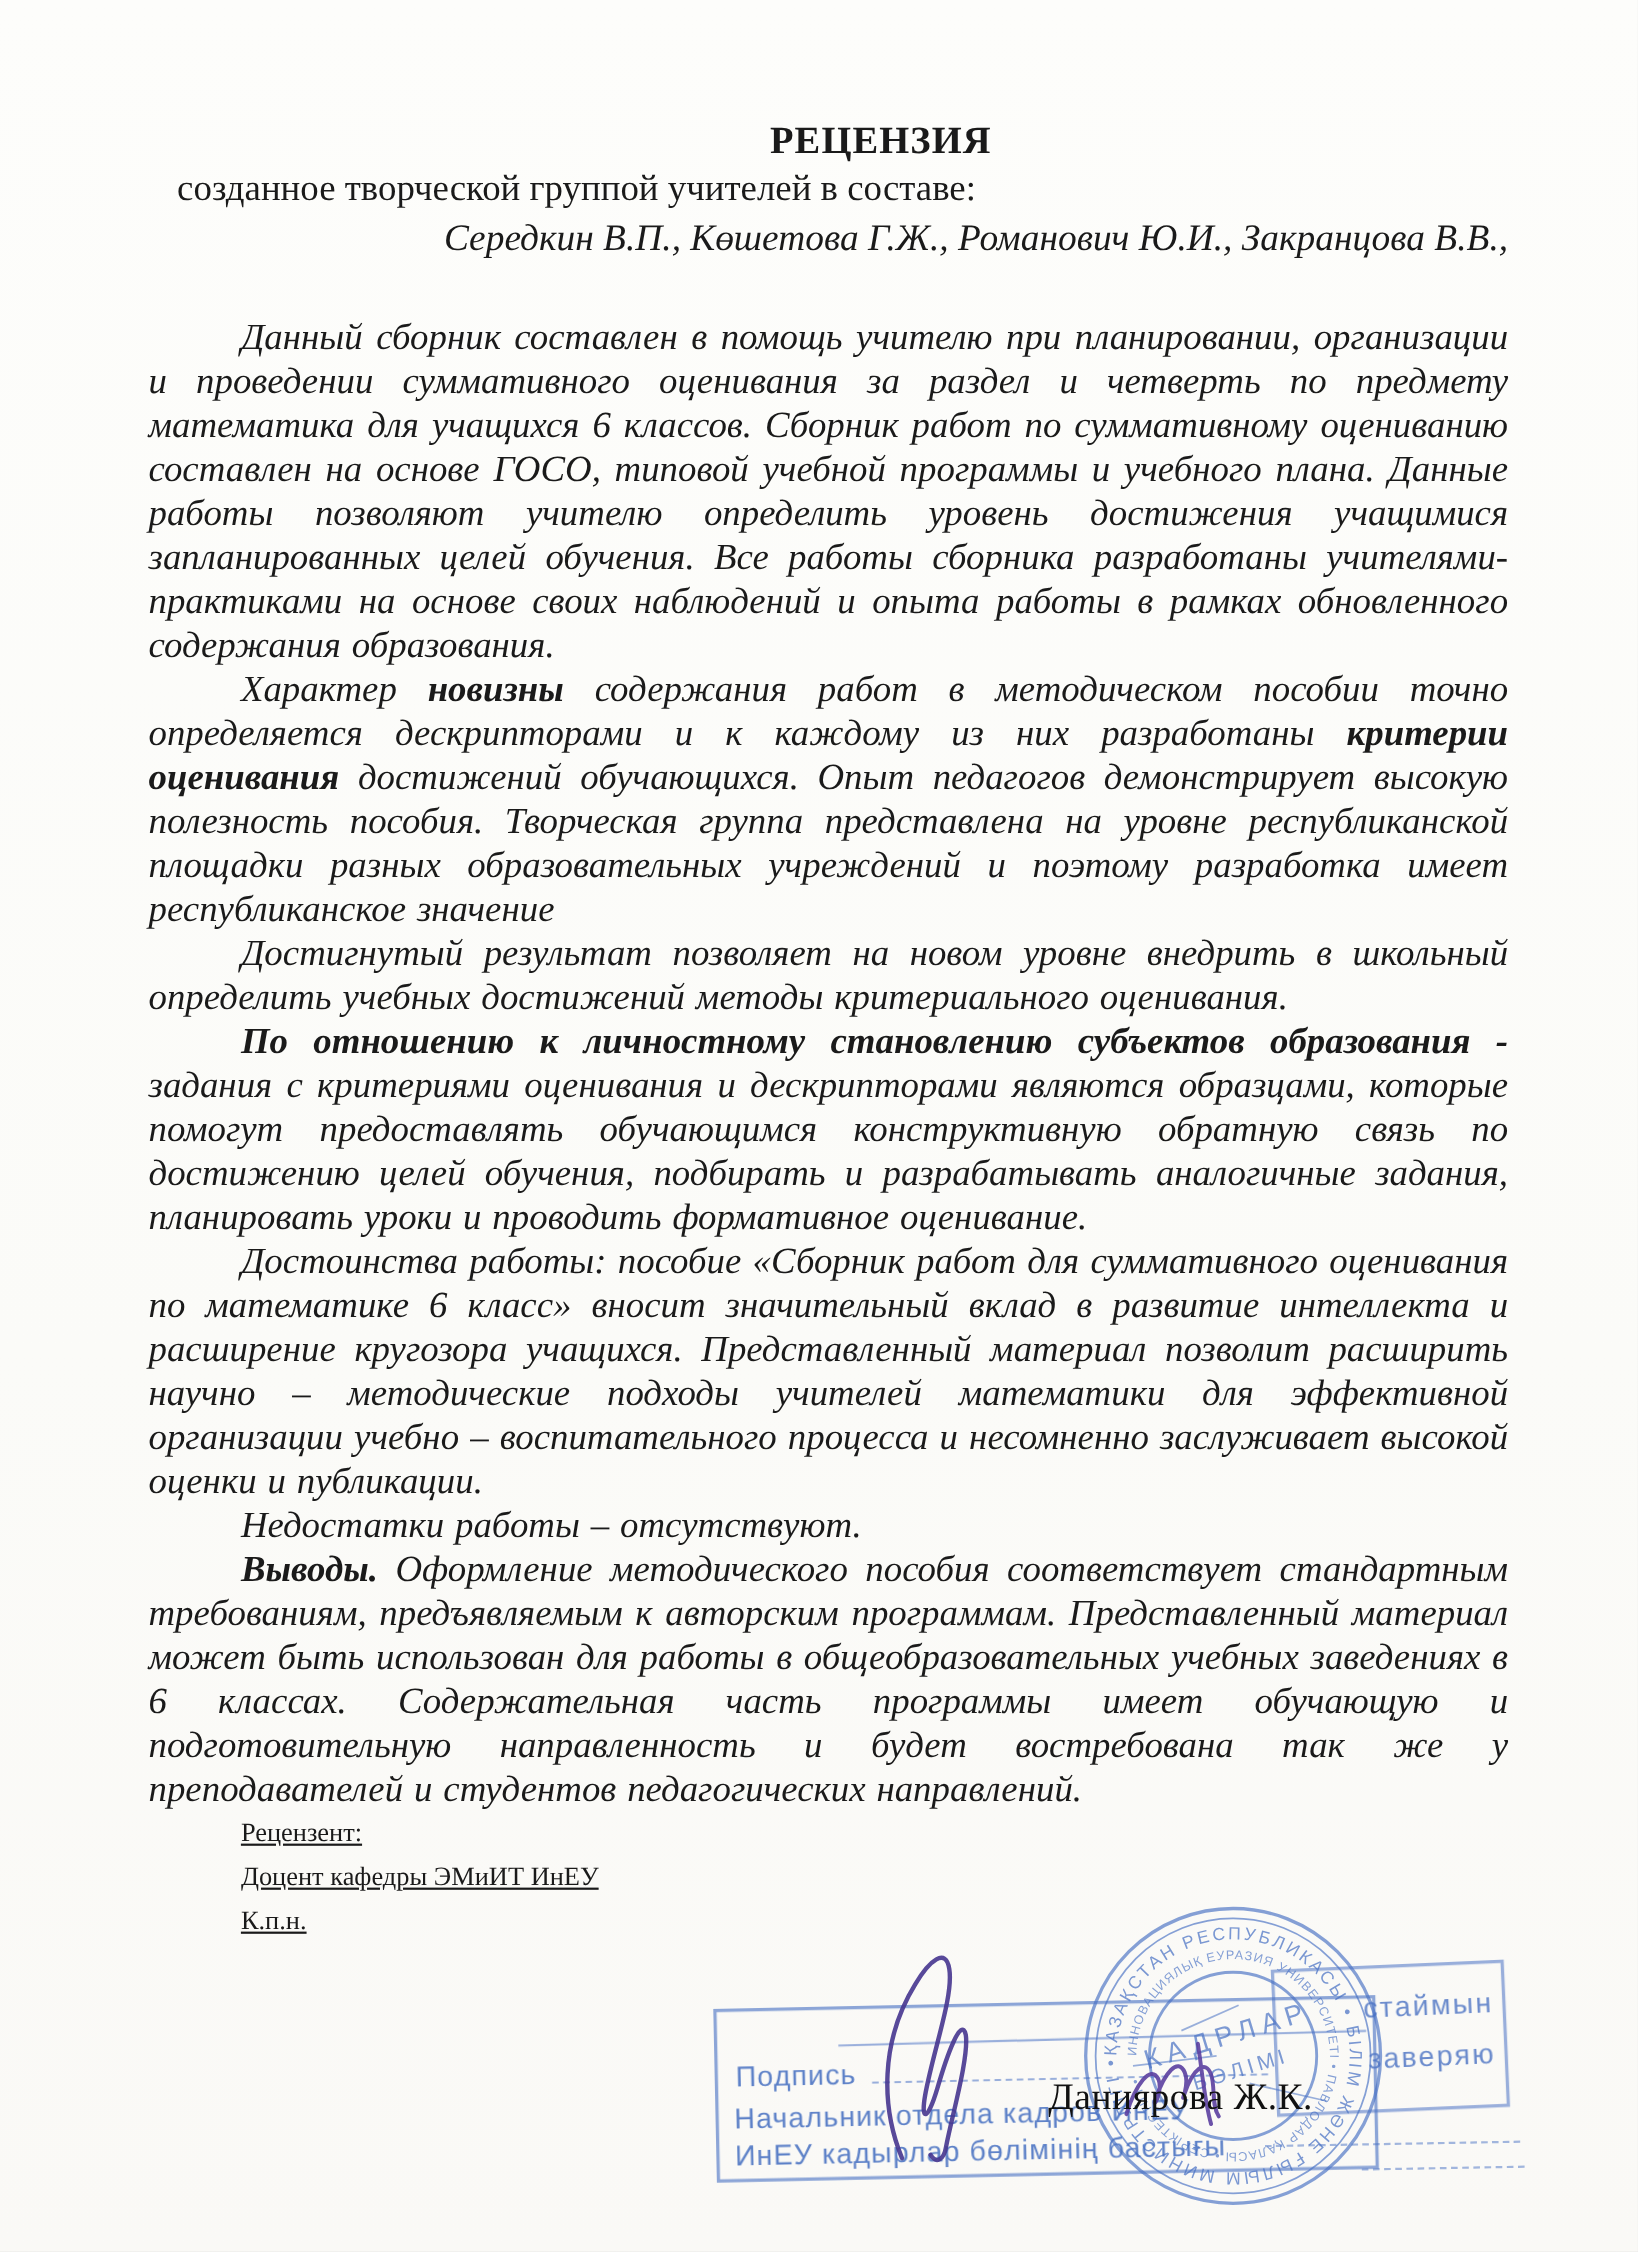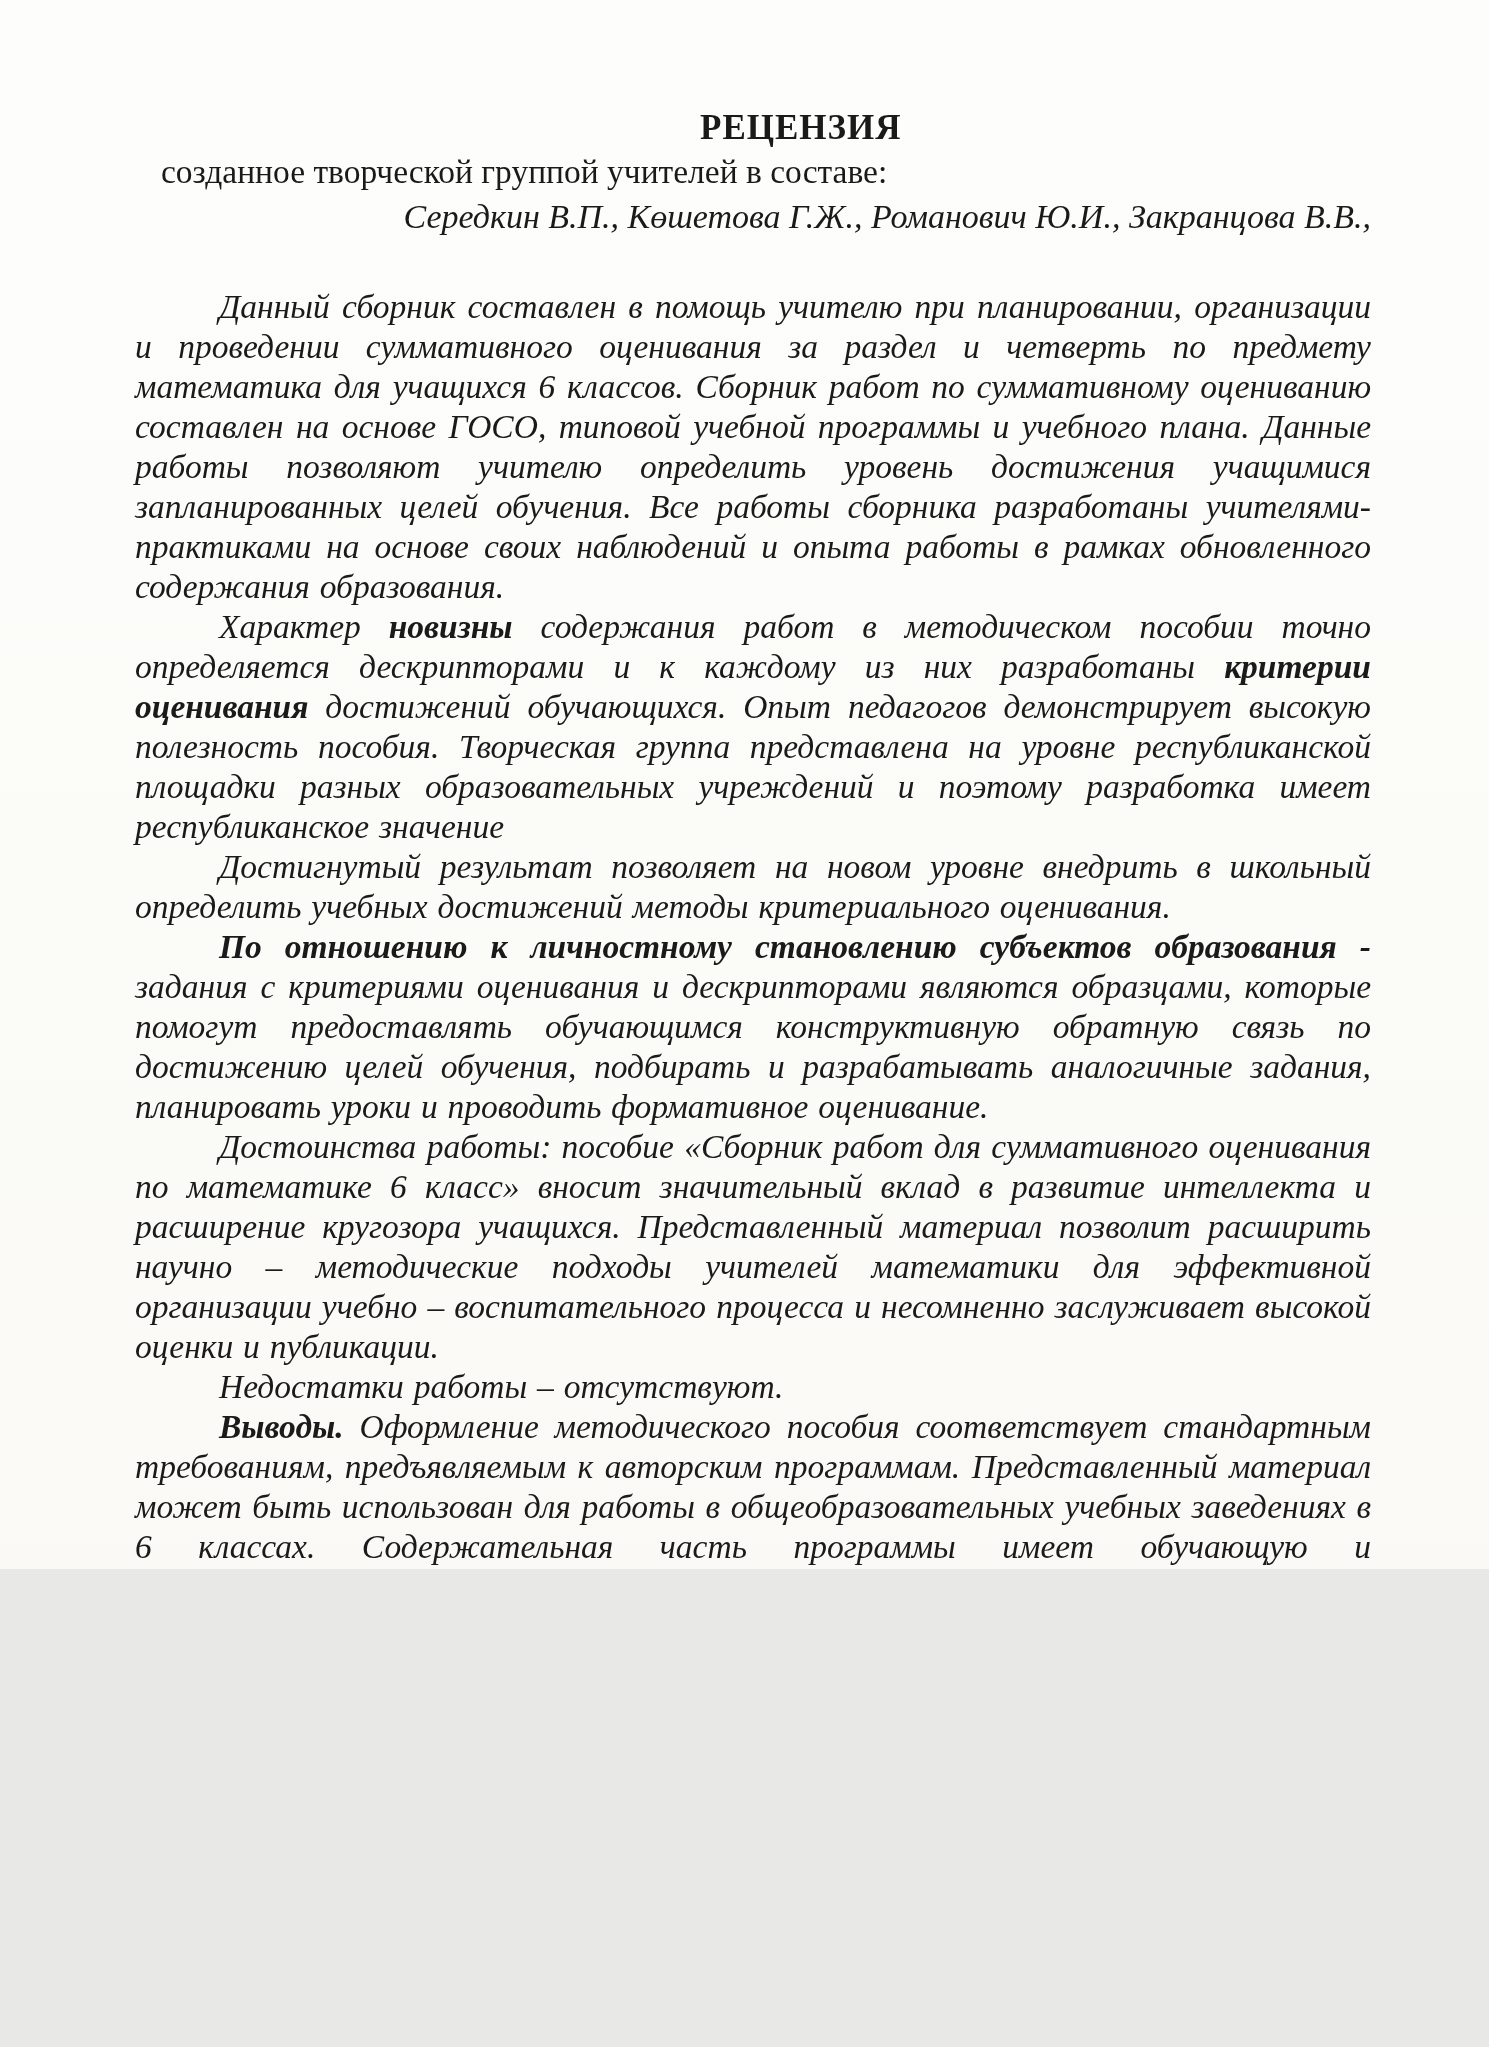--- a/index.html
+++ b/index.html
@@ -1,17 +1,17 @@
 <!DOCTYPE html>
 <html><head>
 <meta charset="utf-8">
 <style>
   html,body{margin:0;padding:0;background:#e8e8e6;}
   .page{
-    position:relative;width:1489px;height:1569px;margin:0 auto;
+    position:relative;width:1489px;height:2047px;margin:0 auto;
     background:linear-gradient(180deg,#fdfdfb 0%,#fbfbf8 60%,#faf9f6 100%);
     font-family:"Liberation Serif","DejaVu Serif",serif;
     color:#1a1a1a;overflow:hidden;
   }
   .textcol{position:absolute;left:135px;top:0;width:1236px;}
   .doc-title{
     font-weight:bold;font-size:35px;line-height:44px;letter-spacing:1px;
     margin:106px 0 0 565px;width:fit-content;
   }
   .sub1{

